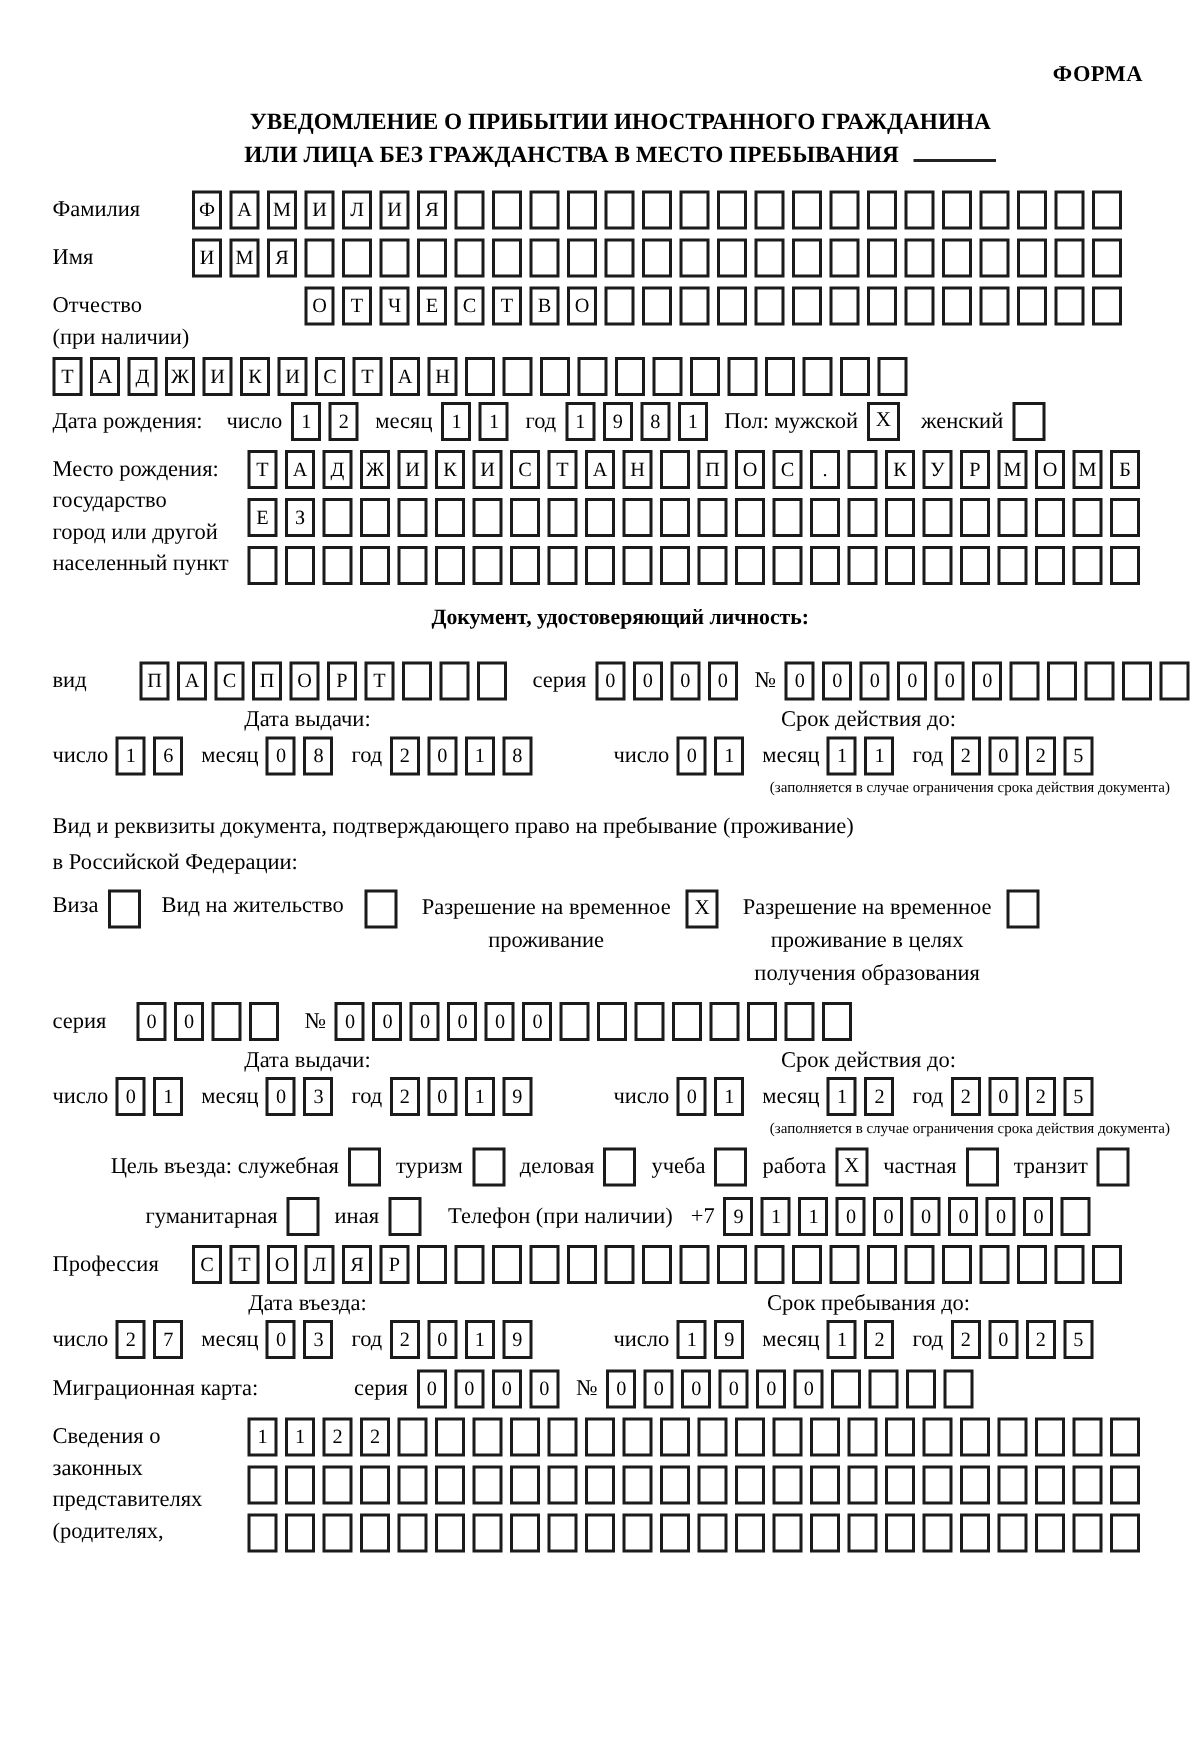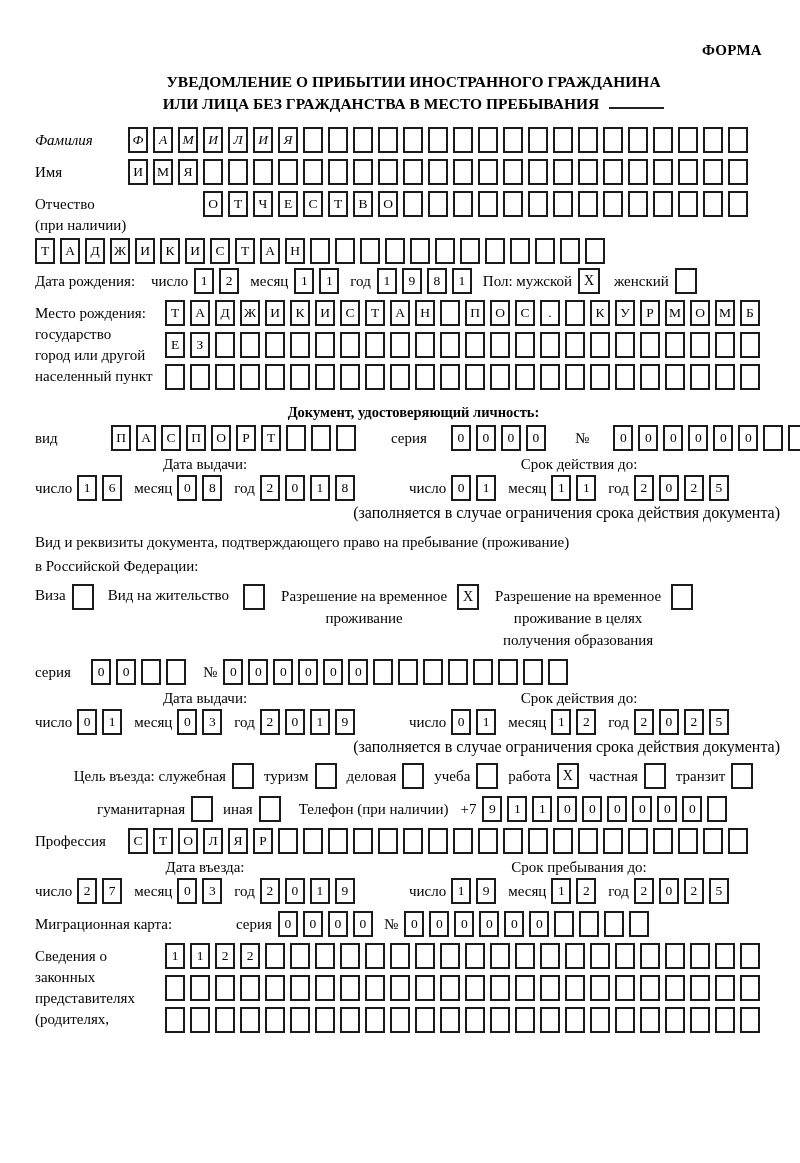--- a/index.html
+++ b/index.html
@@ -50,21 +50,21 @@
   .doc-header { text-align:center; font-weight:bold; font-size:14.5px; margin-top:8px; }
 
   .dh { display:flex; margin-top:5px; }
   .dh .h1 { width:340px; text-align:center; flex:none; }
   .dh .h2 { width:340px; margin-left:34px; text-align:center; flex:none; }
   .dpair { display:flex; margin-top:2px; align-items:center; }
   .dg { display:flex; align-items:center; width:340px; flex:none; }
   .dg.right { margin-left:34px; }
   .dg .t { margin-right:5px; flex:none; }
   .dg .cells { margin-right:7px; }
-  .note { text-align:right; font-size:16px; margin-top:3px; padding-right:12px; }
+  .note { text-align:right; font-size:10px; margin-top:3px; padding-right:12px; }
 
   .para { margin-top:8px; line-height:24px; }
 
   .permit { display:flex; align-items:flex-start; margin-top:4px; }
   .permit .plbl { padding-top:5px; flex:none; }
   .permit .pm { text-align:center; line-height:22px; padding-top:3px; flex:none; }
   .permit .cb { margin-top:2px; }
 </style>
 </head>
 <body>
@@ -75,21 +75,21 @@
   <div class="form-label">ФОРМА</div>
 
   <div class="title">
     <div>УВЕДОМЛЕНИЕ О ПРИБЫТИИ ИНОСТРАННОГО ГРАЖДАНИНА</div>
     <div>
       <span>ИЛИ ЛИЦА БЕЗ ГРАЖДАНСТВА В МЕСТО ПРЕБЫВАНИЯ</span><span class="blank"></span>
     </div>
   </div>
 
 
-  <div class="row" style="margin-top:12px;font-style:italic;">
+  <div class="row" style="margin-top:12px;">
     <span class="lbl w93">Фамилия</span>
     <span class="cells">
         <span class="cell">Ф</span>
         <span class="cell">А</span>
         <span class="cell">М</span>
         <span class="cell">И</span>
         <span class="cell">Л</span>
         <span class="cell">И</span>
         <span class="cell">Я</span>
         <span class="cell"></span>
@@ -312,21 +312,21 @@
           <span class="cell"></span>
           <span class="cell"></span>
           <span class="cell"></span>
           <span class="cell"></span>
         </span>
     </span>
   </div>
 
   <div class="doc-header">Документ, удостоверяющий личность:</div>
 
-  <div class="inline" style="margin-top:4px;gap:18px;">
+  <div class="inline" style="margin-top:20px;">
     <span class="t" style="width:52px;">вид</span>
     <span class="cells">
         <span class="cell">П</span>
         <span class="cell">А</span>
         <span class="cell">С</span>
         <span class="cell">П</span>
         <span class="cell">О</span>
         <span class="cell">Р</span>
         <span class="cell">Т</span>
         <span class="cell"></span>

